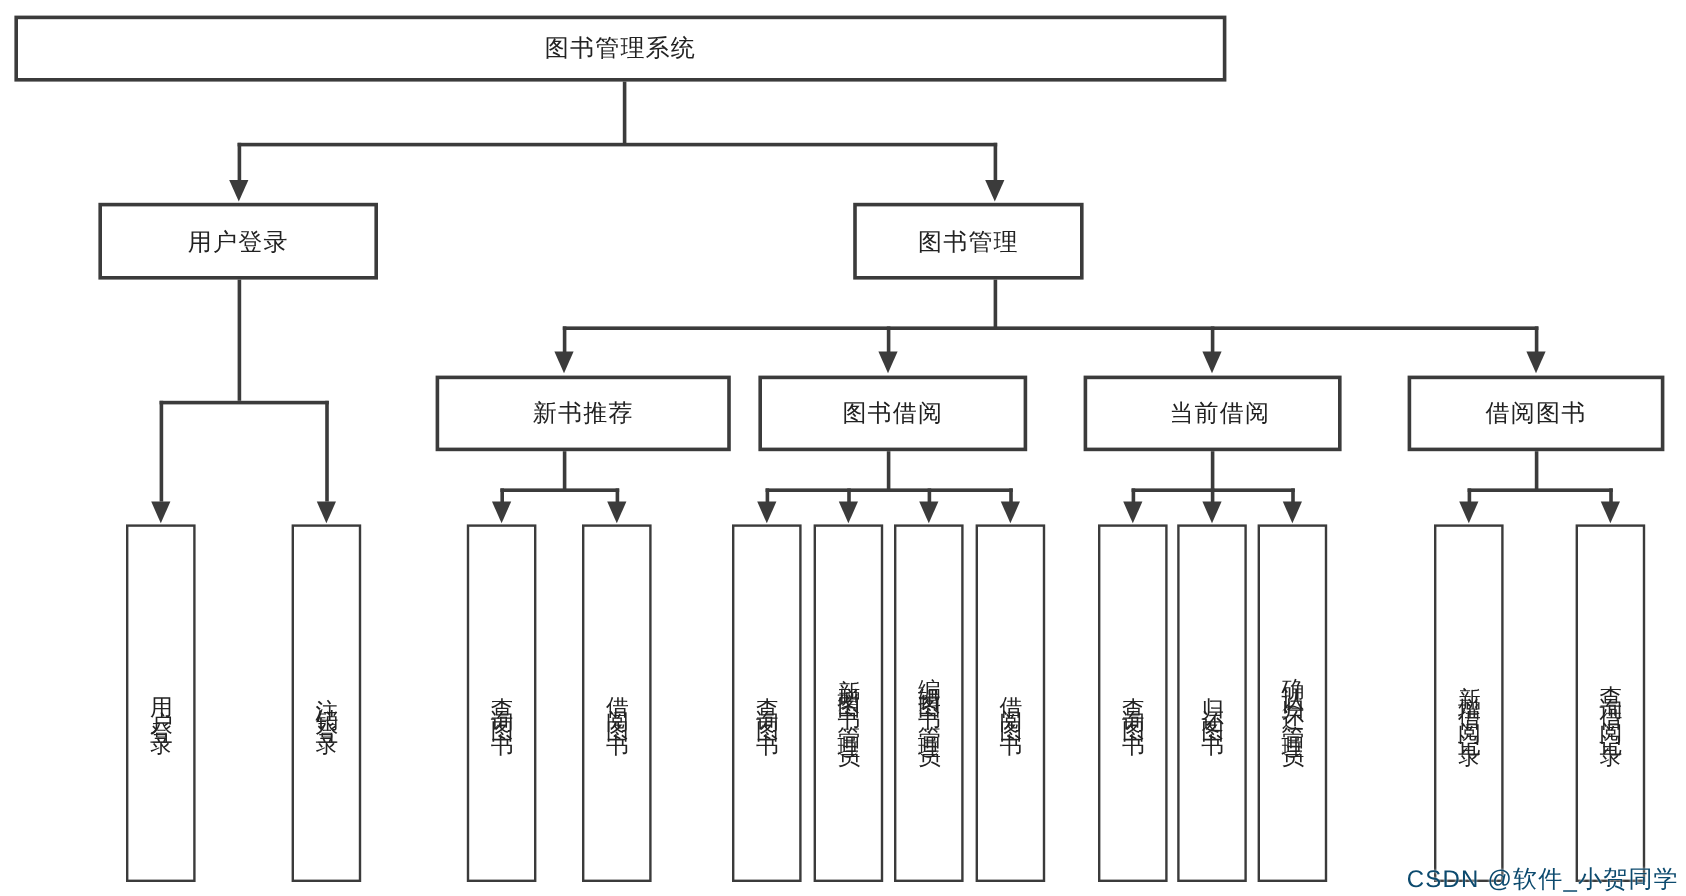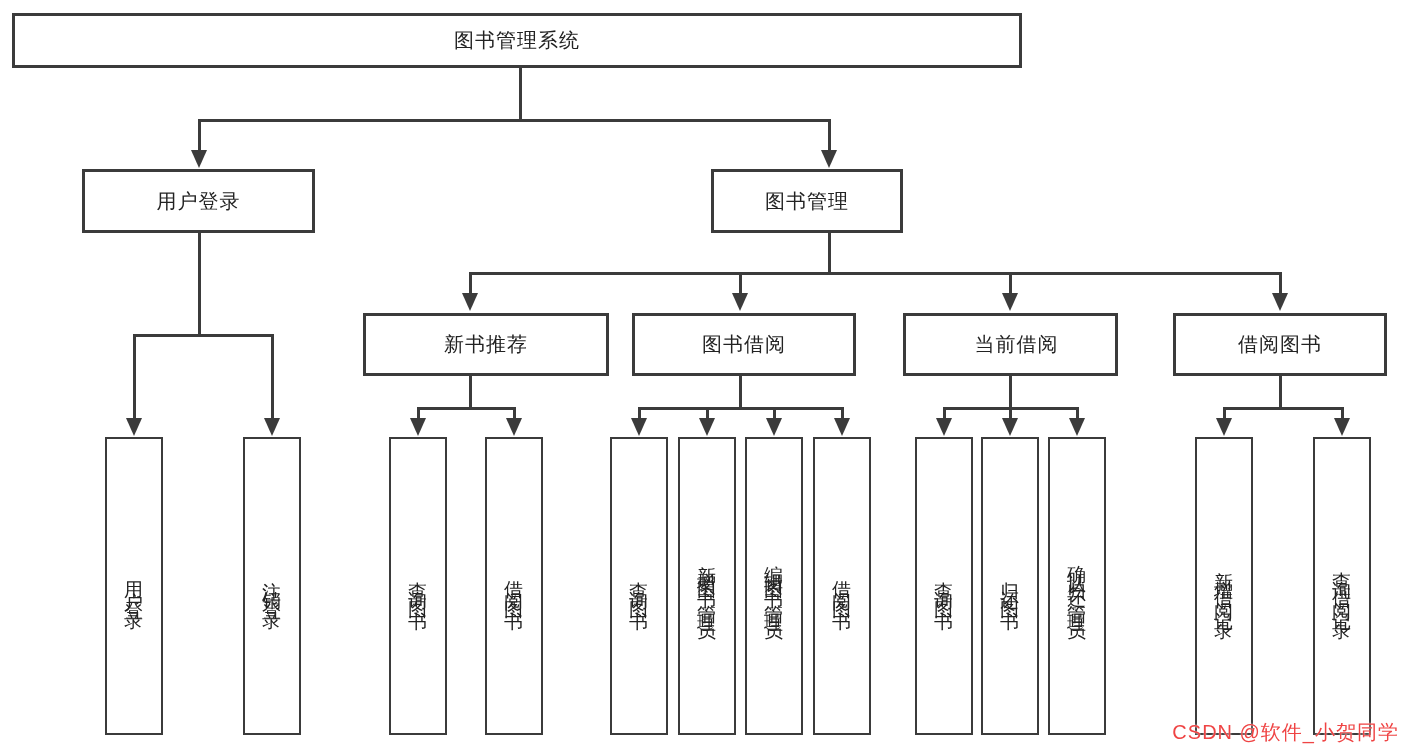--- a/index.html
+++ b/index.html
@@ -41,21 +41,21 @@
   .arr{
     position:absolute;
     width:0;height:0;
     border-left:8px solid transparent;
     border-right:8px solid transparent;
     border-top:18px solid #3b3b3b;
   }
   .watermark{
     position:absolute;
     font-size:20px;
-    color:#ef4444;
+    color:#0c4a6e;
     letter-spacing:1px;
     text-shadow:0 0 2px #ffffff;
     white-space:nowrap;
     z-index:5;
   }
 </style>
 </head>
 <body>
 
 <div class="stage">

